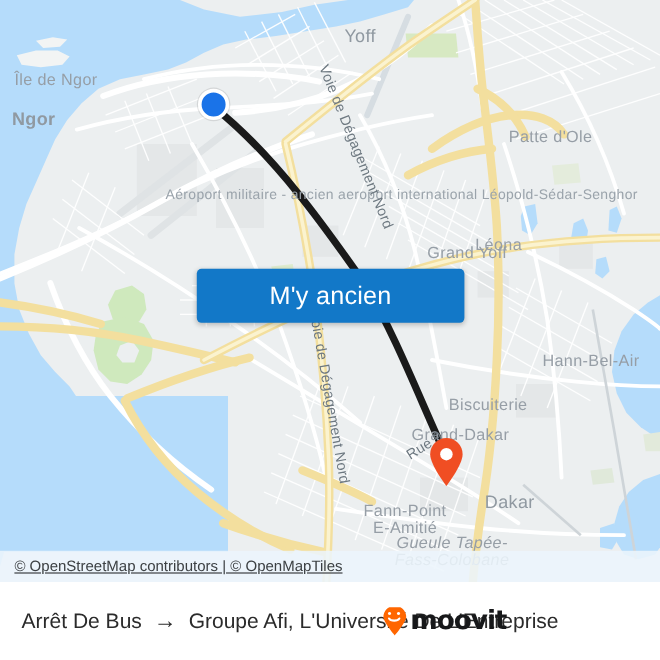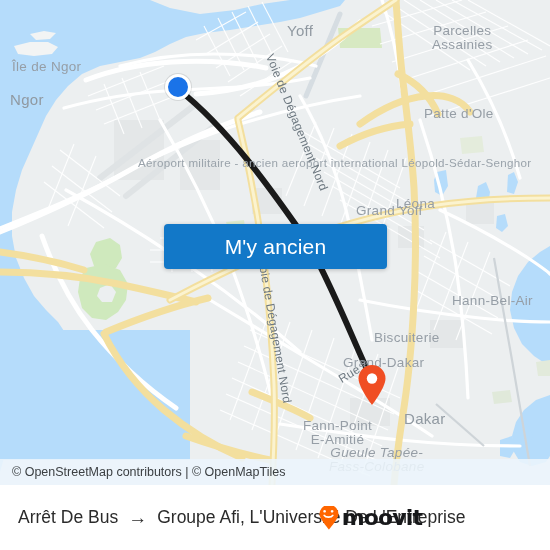--- a/index.html
+++ b/index.html
@@ -117,20 +117,21 @@
     display: flex;
     align-items: center;
     box-sizing: border-box;
     padding-left: 12px;
   }
   .attribution-text {
     font-family: "Liberation Sans", sans-serif;
     font-size: 12.5px;
     color: #3c4043;
     white-space: pre;
+    text-decoration: underline;
   }
 
   
   .bottom-bar {
     position: absolute;
     left: 0;
     top: 485px;
     width: 436px;
     height: 65px;
     background: #ffffff;
@@ -416,24 +417,22 @@
           <path d="M 494 258 C 500 292, 506 326, 512 360 C 518 396, 524 432, 530 466"></path>
           <path d="M 436 404 C 452 418, 468 432, 484 446"></path>
         </g>
 
         <path d="M 178 89 C 230 130, 275 195, 305 238 C 330 280, 355 345, 371 378" stroke="#1a1a1a" stroke-width="6" fill="none" stroke-linecap="round"></path>
 
       </g>
     </svg>
 
     <div class="map-label place-lg" style="left:12px;  top:60px;">Île de Ngor</div>
-    <div class="map-label place-big" style="left:10px;  top:93px;">Ngor</div>
+    <div class="map-label place-big" style="left:10px;  top:93px;font-weight:bold;">Ngor</div>
     <div class="map-label place-big" style="left:287px; top:24px;">Yoff</div>
-    <div class="map-label place-lg" style="left:432px; top:24px;">Parcelles
-Assainies</div>
     <div class="map-label place-lg" style="left:424px; top:107px;">Patte d'Ole</div>
     <div class="map-label place-lg" style="left:356px; top:172px;margin-top:32px;">Grand Yoff</div>
     <div class="map-label place-lg" style="left:396px; top:197px;">Léona</div>
     <div class="map-label place-lg" style="left:452px; top:294px;">Hann-Bel-Air</div>
     <div class="map-label place-lg" style="left:374px; top:331px;">Biscuiterie</div>
     <div class="map-label place-lg" style="left:343px; top:356px;">Grand-Dakar</div>
     <div class="map-label place-big" style="left:404px; top:412px;">Dakar</div>
     <div class="map-label place-lg" style="left:303px; top:419px;">Fann-Point
 E-Amitié</div>
     <div class="map-label place-lg" style="left:329px; top:446px;font-style:italic;">Gueule Tapée-

